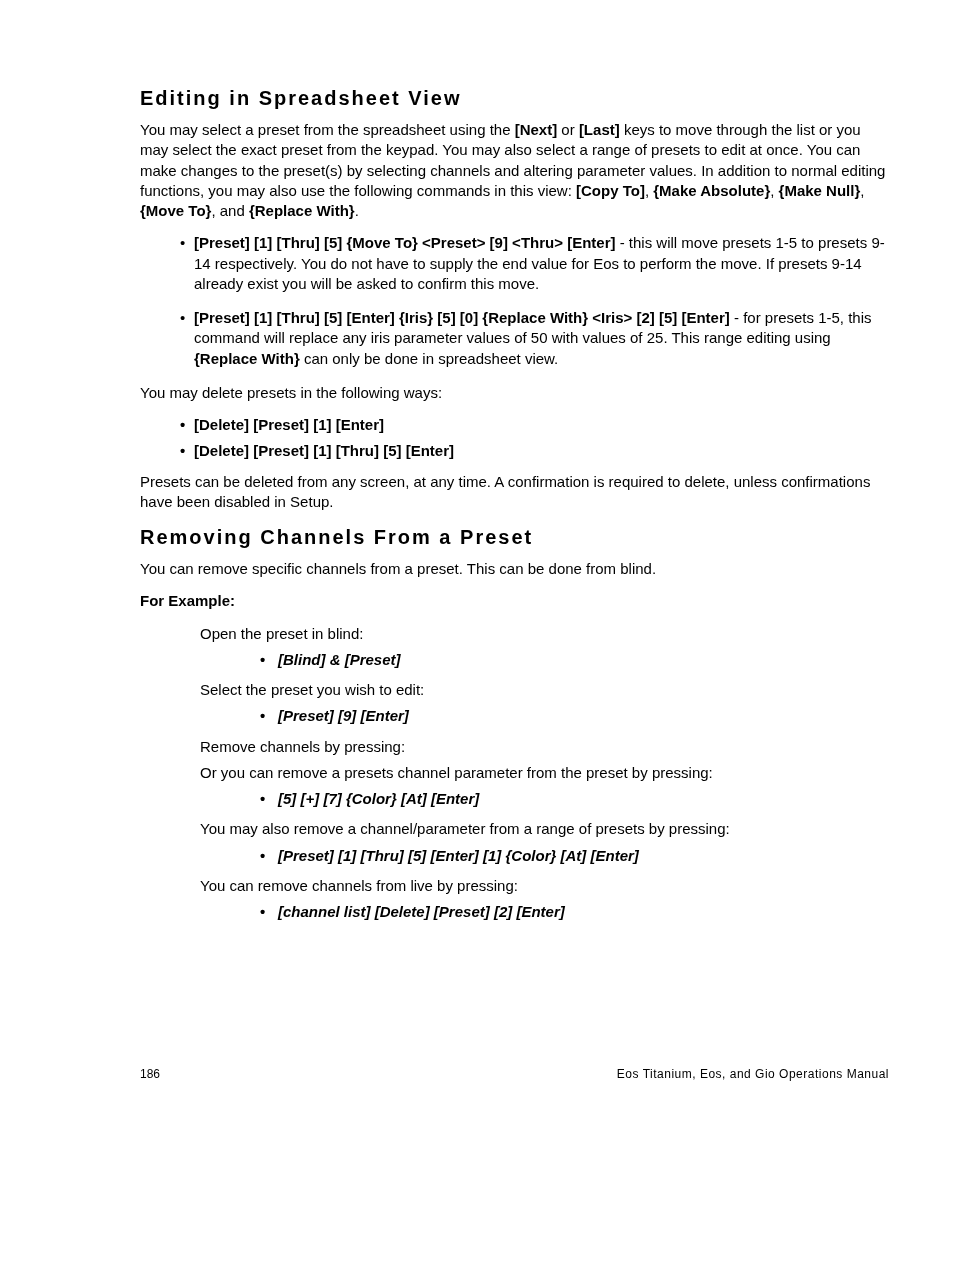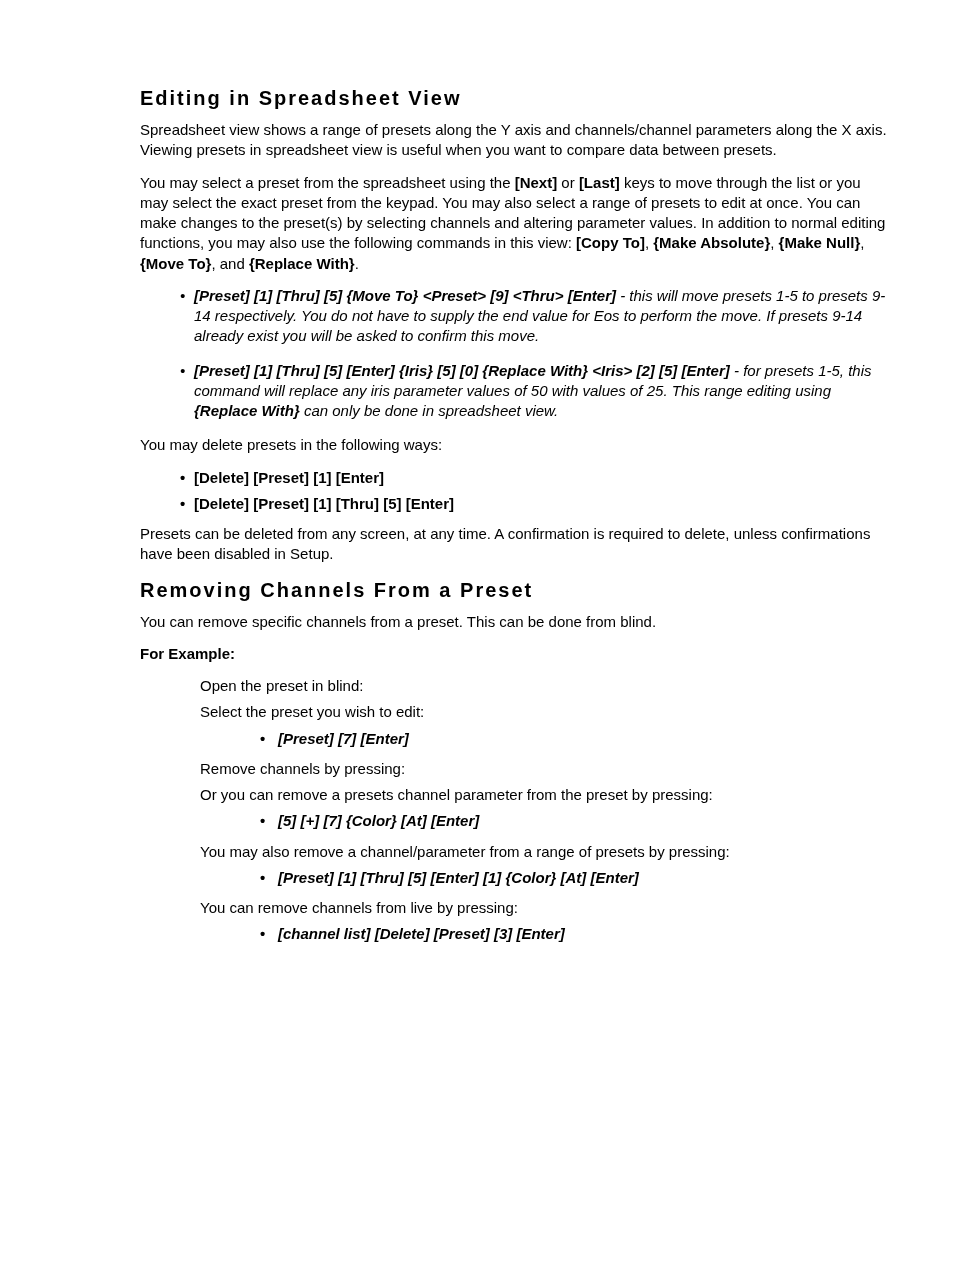--- a/index.html
+++ b/index.html
@@ -30,21 +30,20 @@
   }
   ul.dash {
     list-style: none;
     padding: 0 0 0 40px;
     margin: 0 0 10px 0;
   }
   ul.dash > li {
     position: relative;
     padding-left: 14px;
     margin-bottom: 14px;
-    font-style: italic;
   }
   ul.dash > li::before {
     content: "•";
     position: absolute;
     left: 0;
     top: 0;
   }
   ul.bold-bullets {
     list-style: none;
     padding: 0 0 0 40px;
@@ -101,21 +100,20 @@
   .footer-right {
     letter-spacing: 0.5px;
   }
 </style>
 </head>
 <body>
 
 <div class="page">
 
   <h2>Editing in Spreadsheet View</h2>
-  <p>Spreadsheet view shows a range of presets along the Y axis and channels/channel parameters along the X axis. Viewing presets in spreadsheet view is useful when you want to compare data between presets.</p>
   <p>
     <span>You may select a preset from the spreadsheet using the </span><span class="b">[Next]</span><span> or </span><span class="b">[Last]</span><span> keys to move through the list or you may select the exact preset from the keypad. You may also select a range of presets to edit at once. You can make changes to the preset(s) by selecting channels and altering parameter values. In addition to normal editing functions, you may also use the following commands in this view: </span><span class="b">[Copy To]</span><span>, </span><span class="b">{Make Absolute}</span><span>, </span><span class="b">{Make Null}</span><span>, </span><span class="b">{Move To}</span><span>, and </span><span class="b">{Replace With}</span><span>.</span>
   </p>
   <ul class="dash">
     <li>
       <span class="b">[Preset] [1] [Thru] [5] {Move To} &lt;Preset&gt; [9] &lt;Thru&gt; [Enter]</span><span> - this will move presets 1-5 to presets 9-14 respectively. You do not have to supply the end value for Eos to perform the move. If presets 9-14 already exist you will be asked to confirm this move.</span>
     </li>
     <li>
       <span class="b">[Preset] [1] [Thru] [5] [Enter] {Iris} [5] [0] {Replace With} &lt;Iris&gt; [2] [5] [Enter]</span><span> - for presets 1-5, this command will replace any iris parameter values of 50 with values of 25. This range editing using </span><span class="b">{Replace With}</span><span> can only be done in spreadsheet view.</span>
     </li>
@@ -127,33 +125,40 @@
     <li>[Delete] [Preset] [1] [Thru] [5] [Enter]</li>
   </ul>
   <p>Presets can be deleted from any screen, at any time. A confirmation is required to delete, unless confirmations have been disabled in Setup.</p>
 
   <h2>Removing Channels From a Preset</h2>
   <p>You can remove specific channels from a preset. This can be done from blind.</p>
   <p class="bi">For Example:</p>
 
   <div class="example-block">
     <p>Open the preset in blind:</p>
+    <ul class="inner">
+      <li>[Blind] &amp; [Preset]</li>
+    </ul>
     <p>Select the preset you wish to edit:</p>
     <ul class="inner">
-      <li>[Preset] [7] [Enter]</li>
+      <li>[Preset] [9] [Enter]</li>
     </ul>
     <p>Remove channels by pressing:</p>
     <p>Or you can remove a presets channel parameter from the preset by pressing:</p>
     <ul class="inner">
       <li>[5] [+] [7] {Color} [At] [Enter]</li>
     </ul>
     <p>You may also remove a channel/parameter from a range of presets by pressing:</p>
     <ul class="inner">
       <li>[Preset] [1] [Thru] [5] [Enter] [1] {Color} [At] [Enter]</li>
     </ul>
     <p>You can remove channels from live by pressing:</p>
     <ul class="inner">
-      <li>[channel list] [Delete] [Preset] [3] [Enter]</li>
+      <li>[channel list] [Delete] [Preset] [2] [Enter]</li>
     </ul>
   </div>
 
+  <div class="footer">
+    <span>186</span>
+    <span class="footer-right">Eos Titanium, Eos, and Gio Operations Manual</span>
+  </div>
 
 </div>
 
 </body></html>

